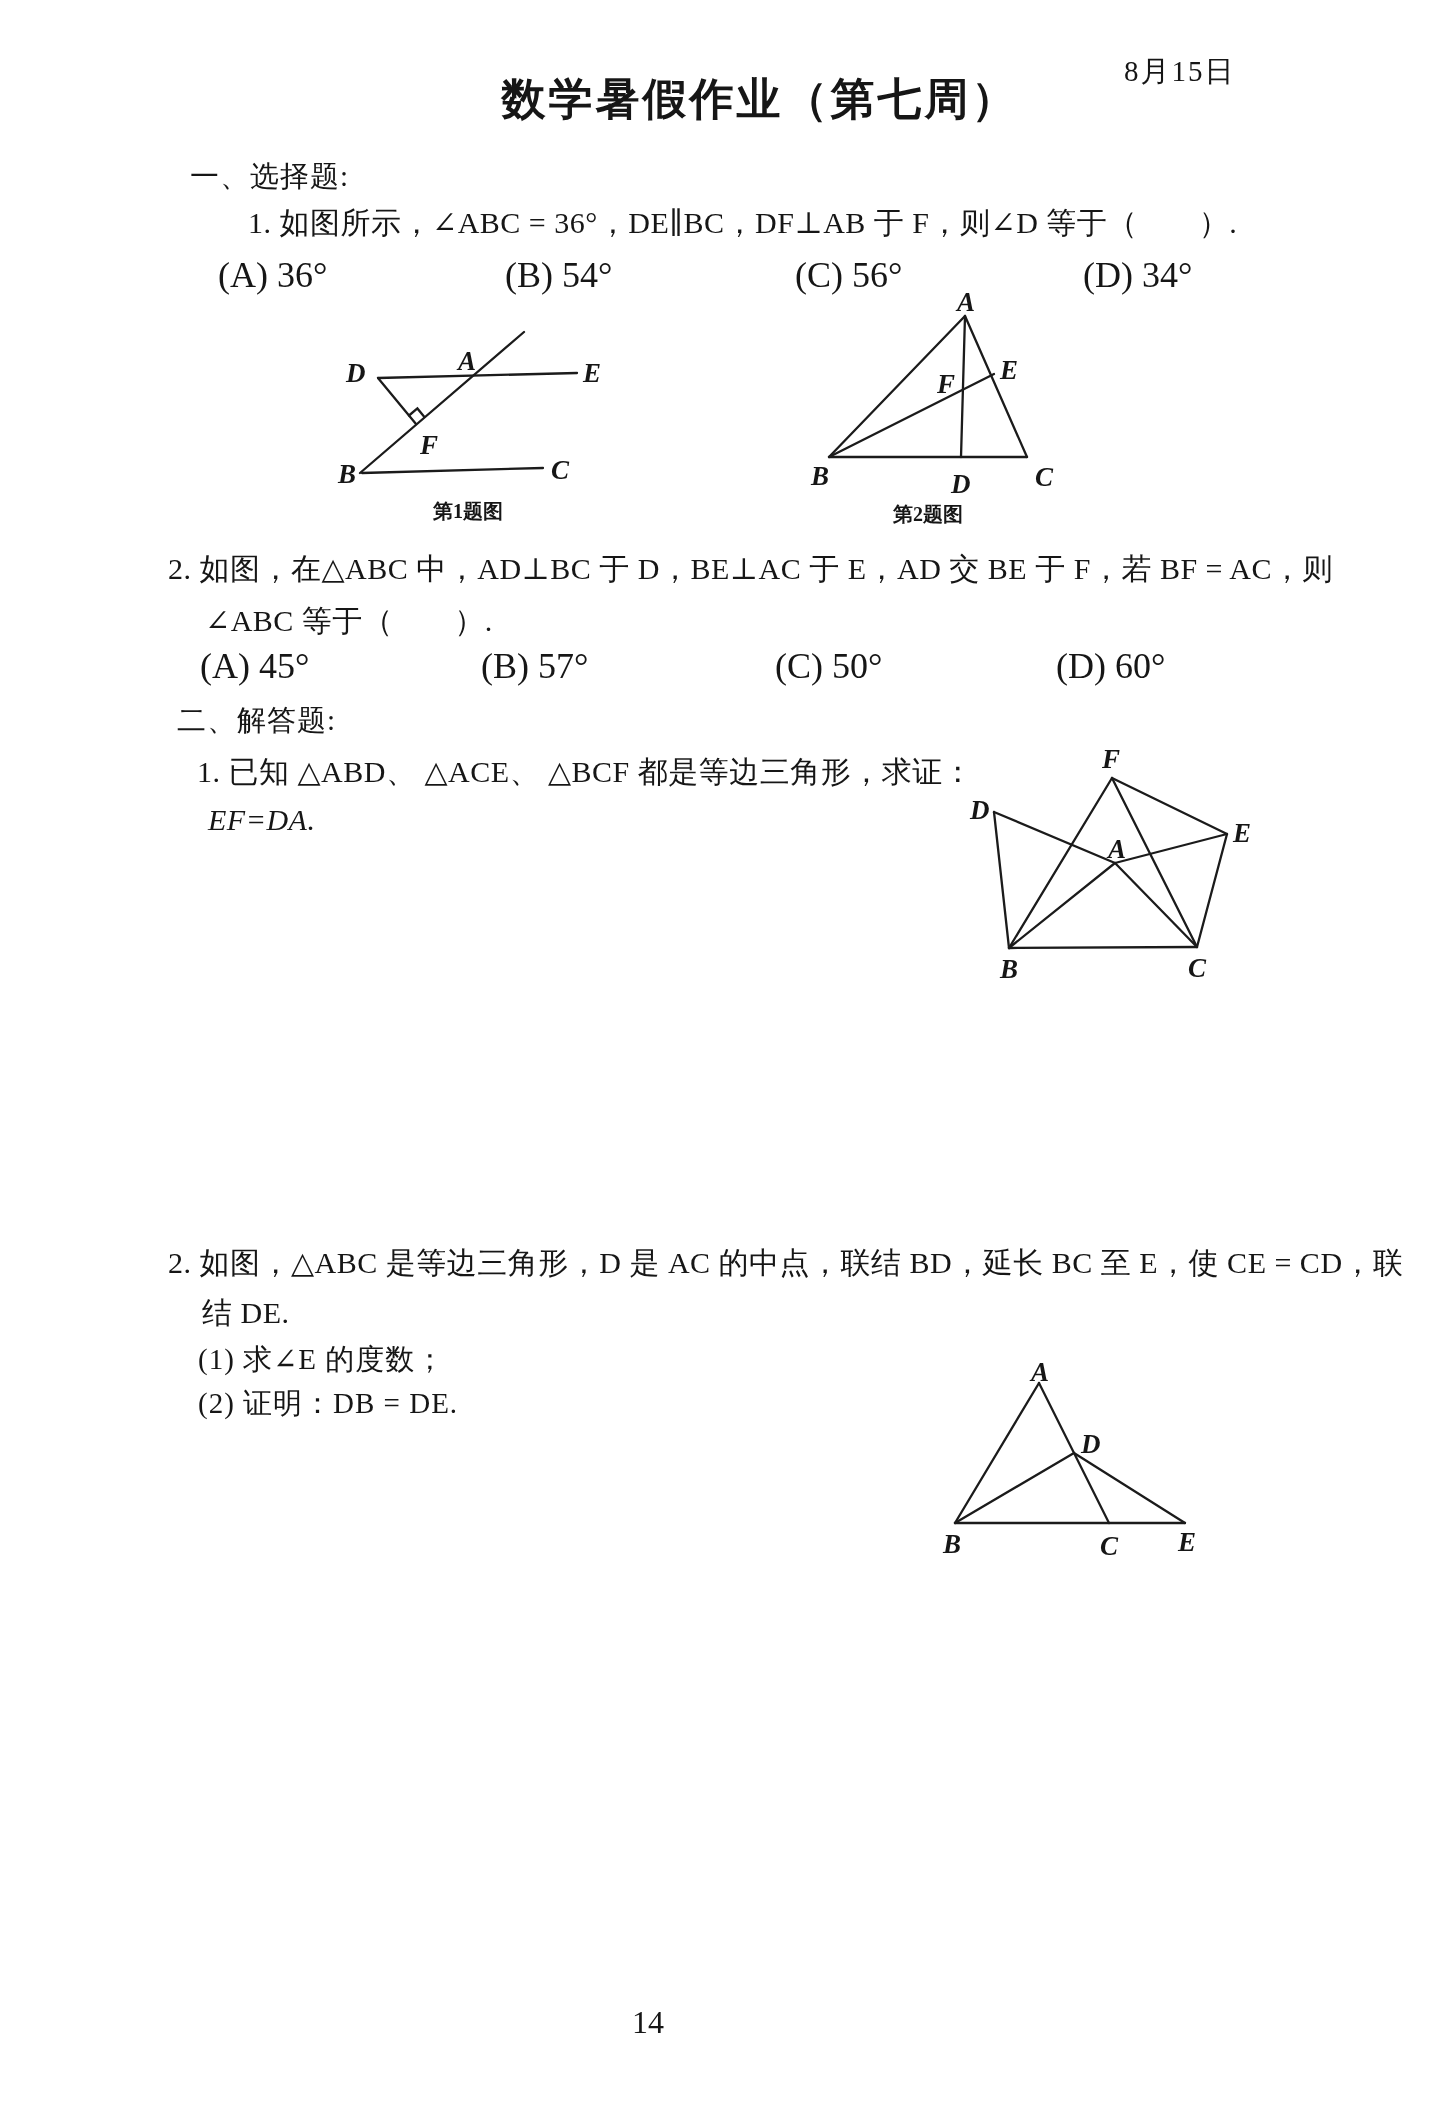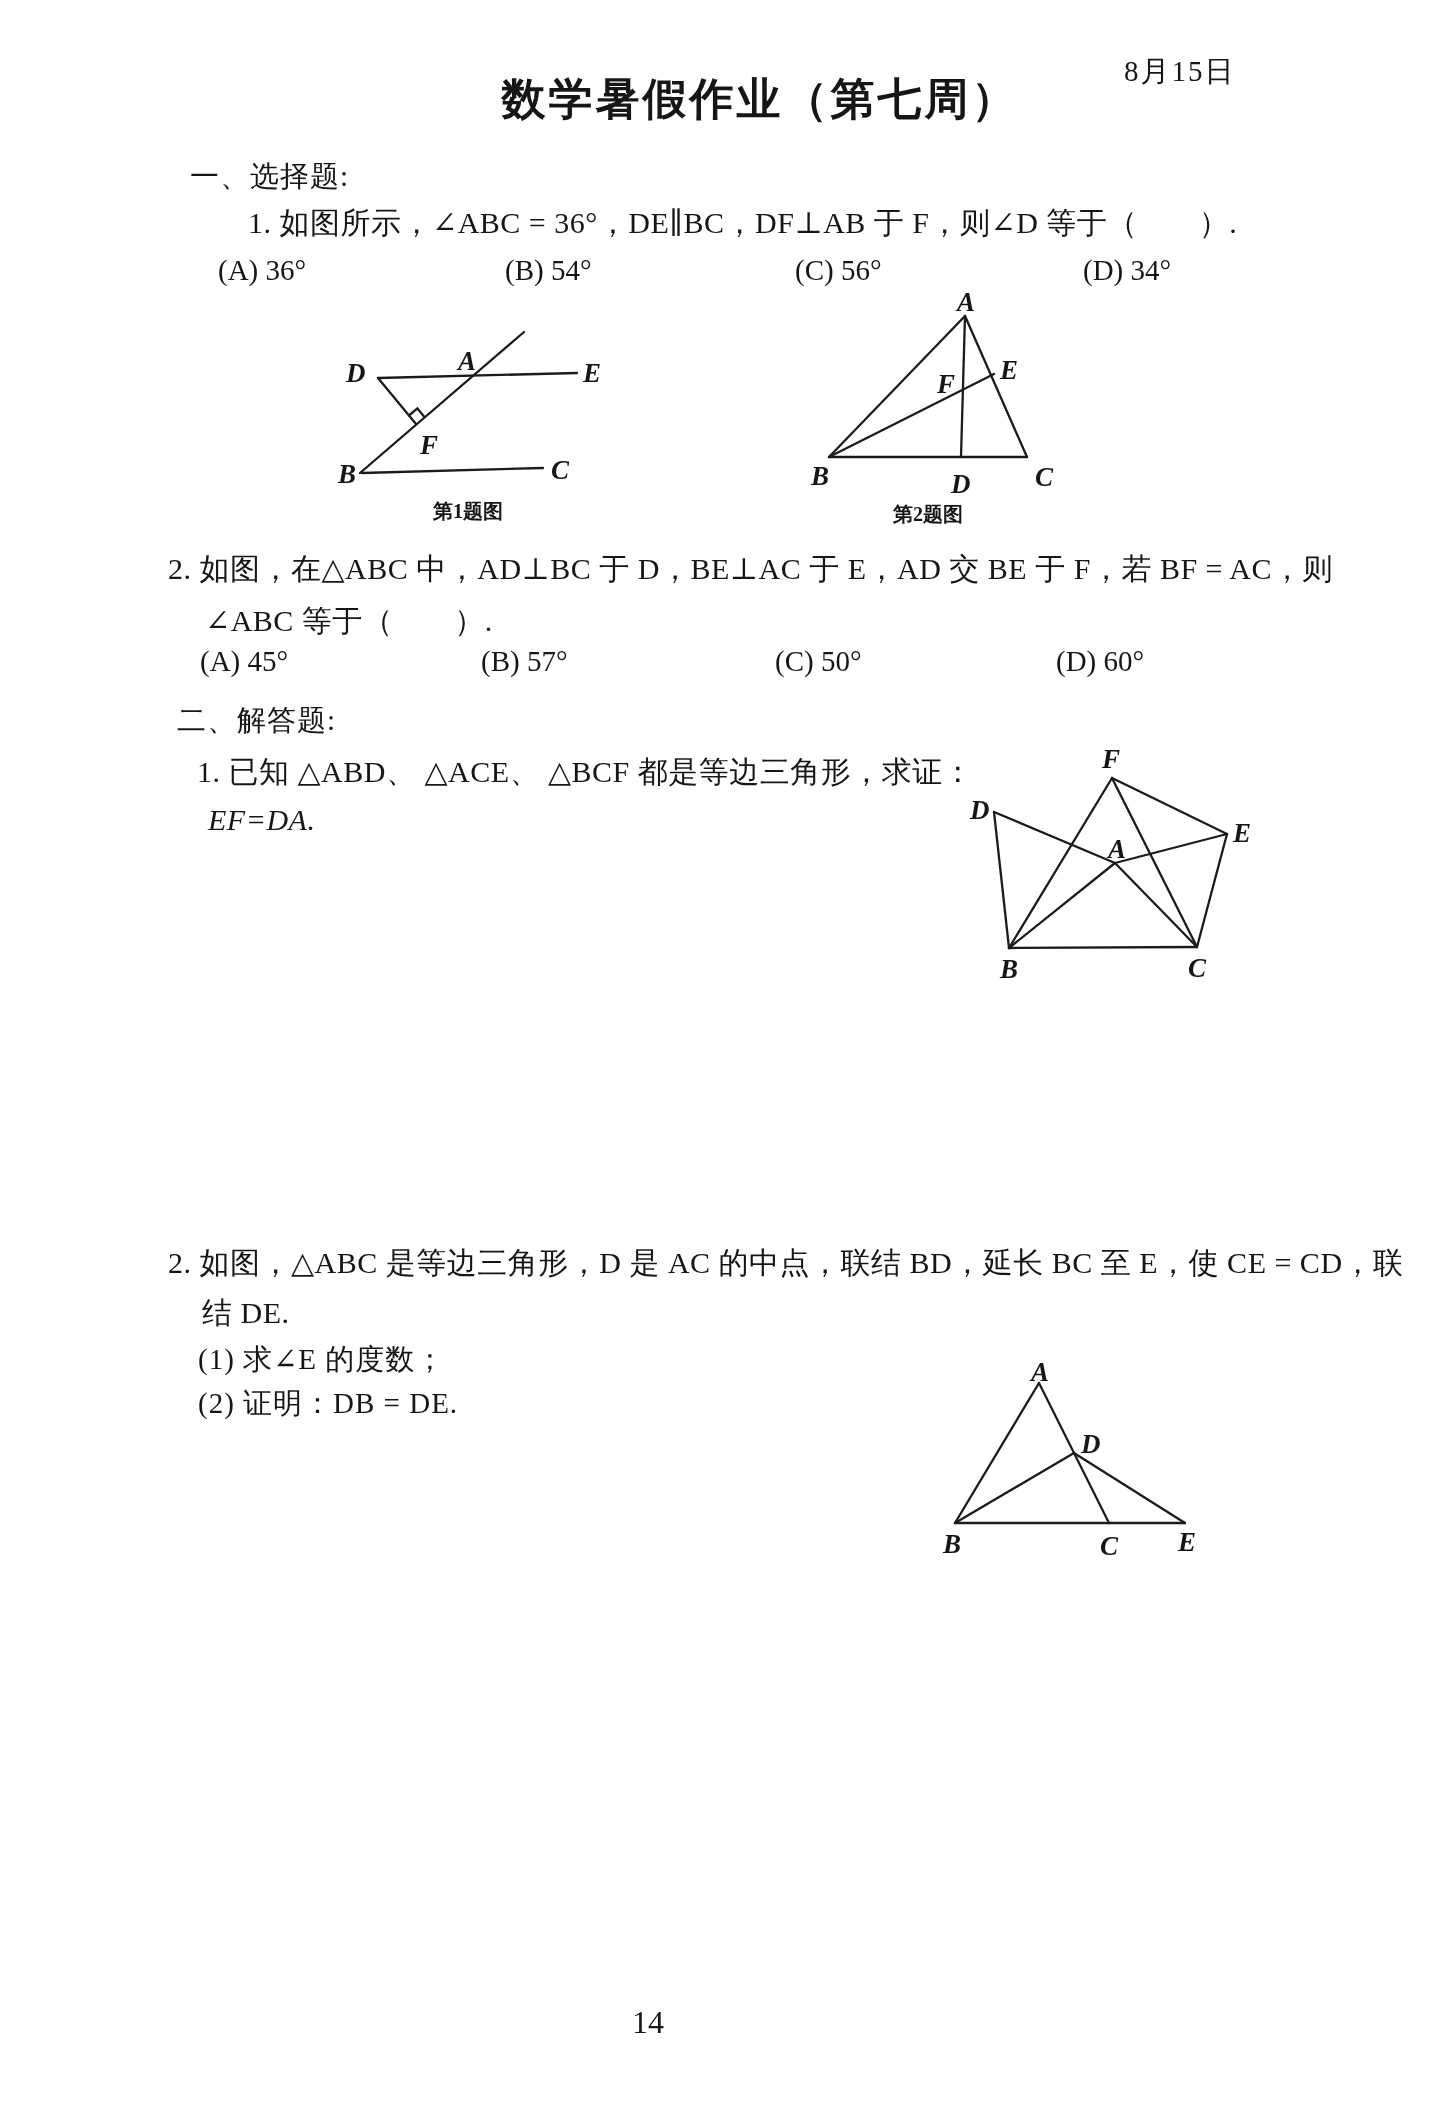--- a/index.html
+++ b/index.html
@@ -9,21 +9,21 @@
     background:#ffffff;
     font-family:"Liberation Serif","DejaVu Serif",serif;
     color:#161616;
     overflow:hidden;
   }
   .abs{position:absolute;white-space:nowrap;}
   .title{font-size:44px;font-weight:bold;letter-spacing:3px;text-align:center;}
   .date{font-size:29px;letter-spacing:2px;}
   .heading{font-size:29px;letter-spacing:1px;}
   .body-text{font-size:30px;letter-spacing:0.5px;}
-  .choice{font-size:29px;text-align:right;}
+  .choice{font-size:36px;text-align:right;}
   .math{font-style:italic;}
   .caption{font-size:20px;font-weight:bold;text-align:center;width:140px;}
   .fig{position:absolute;}
   .fig svg{position:absolute;left:0;top:0;overflow:visible;}
   .pt{
     position:absolute;
     font-size:27px;font-style:italic;font-weight:bold;
     font-family:"Liberation Serif","DejaVu Serif",serif;
     line-height:1;
   }

